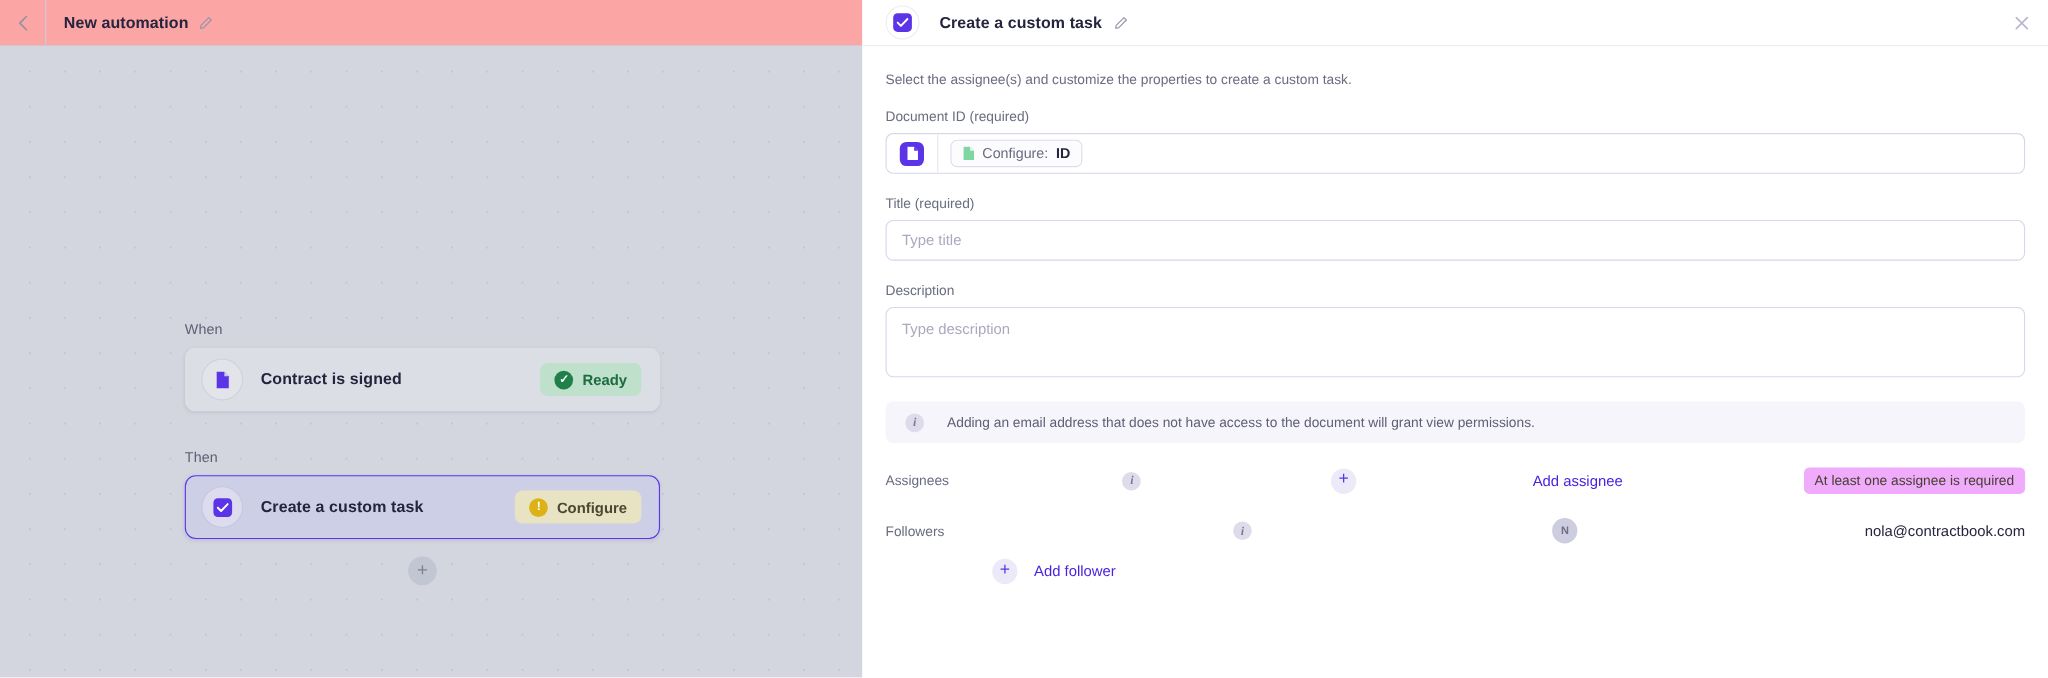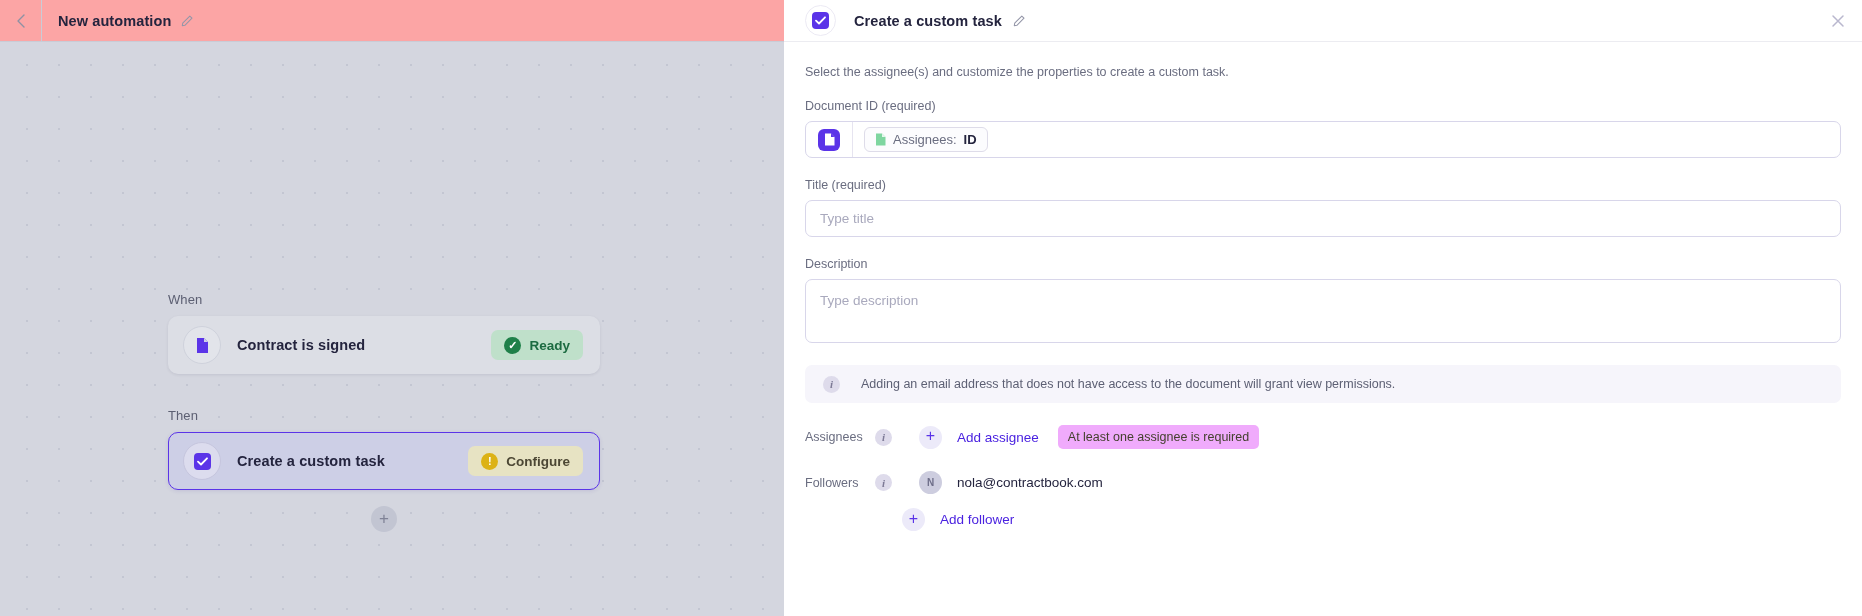--- a/index.html
+++ b/index.html
@@ -210,20 +210,21 @@
     background: #dedbeb; color: #7d7a96;
     font-size: 11px; font-style: italic; font-weight: bold;
     display: flex; align-items: center; justify-content: center;
     flex: 0 0 auto; font-family: "Liberation Serif", serif;
   }
   .banner-text { font-size: 12.5px; color: #5d6074; text-align: right; }
 
   .people-row {
     display: flex; align-items: center;
     margin-top: 22px;
+    justify-content: space-between;
   }
   .people-label {
     font-size: 12.5px; color: #6a6d80;
     width: 70px; flex: 0 0 auto;
   }
   .people-info { margin-right: 27px; flex: 0 0 auto; }
   .plus-circle {
     width: 23px; height: 23px; border-radius: 50%;
     background: #eceaf9;
     display: flex; align-items: center; justify-content: center;
@@ -357,21 +358,21 @@
                 <path d="M1 0.5 h6 l3.5 3.5 v8.5 h-9.5 Z" fill="#ffffff"></path>
                 <path d="M7 0.5 v3.5 h3.5" fill="#5b34e8"></path>
               </svg>
             </div>
           </div>
           <div class="token">
             <svg width="11" height="13" viewBox="0 0 11 13">
               <path d="M1 0.5 h6 l3.5 3.5 v8.5 h-9.5 Z" fill="#7fd6a0"></path>
               <path d="M7 0.5 v3.5 h3.5" fill="#e7f7ee"></path>
             </svg>
-            <span class="token-key">Assignees:</span>
+            <span class="token-key">Configure:</span>
             <span class="token-val">ID</span>
           </div>
         </div>
       </div>
 
       <div class="field">
         <div class="field-label">Title (required)</div>
         <div class="input-box">
           <span class="placeholder-text">Type title</span>
         </div>

